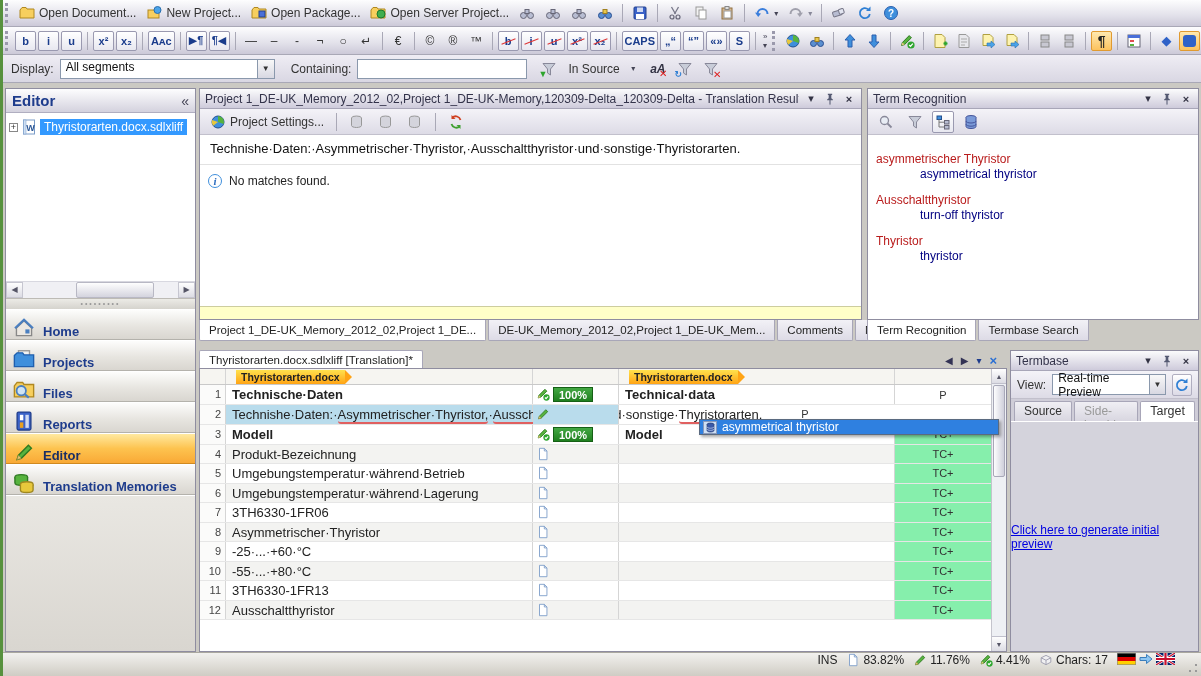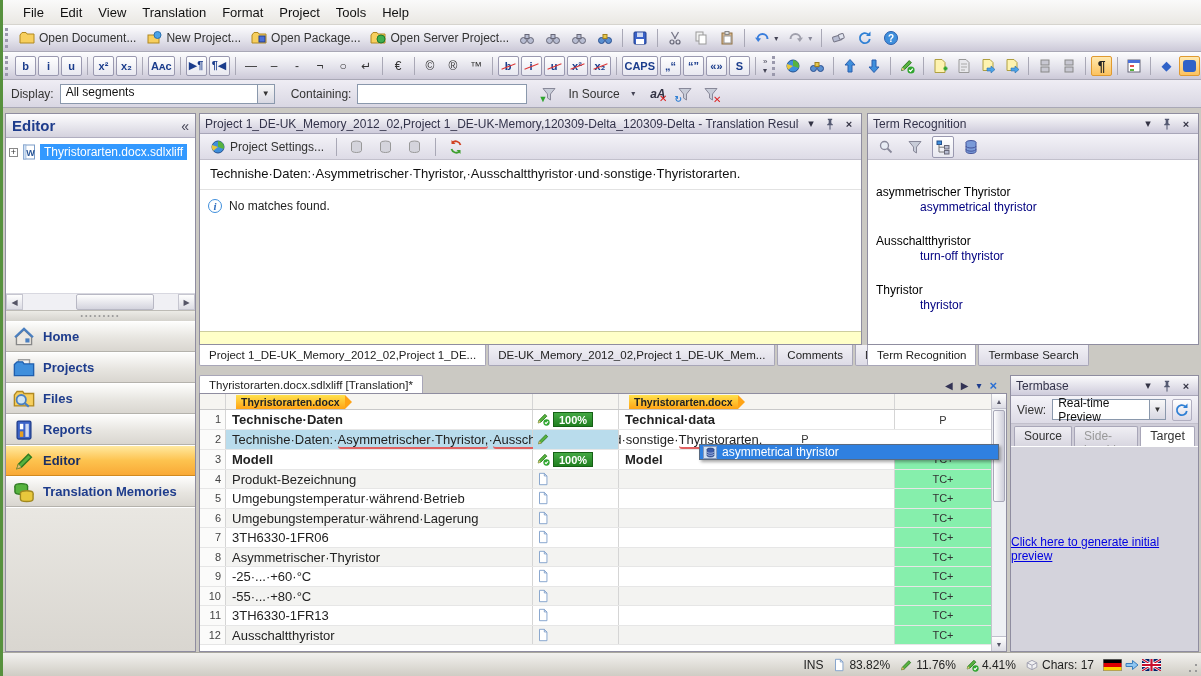--- a/index.html
+++ b/index.html
@@ -43,40 +43,40 @@
 .sb-collapse{color:#445;font-size:14px}
 .sb-tree{flex:1;background:#fff;padding:6px 3px;overflow:hidden}
 .tree-row{display:flex;align-items:center;gap:3px;font-size:12px}
 .expander{width:9px;height:9px;border:1px solid #888;background:#fff;font-size:9px;line-height:7px;text-align:center;color:#333;flex:none}
 .tree-label{background:#3399ff;color:#fff;padding:1px 4px;white-space:nowrap}
 .sb-hscroll{height:17px;background:#f0f0f4;border-top:1px solid #d8d8e0;display:flex;align-items:center;flex:none}
 .hs-btn{width:17px;height:16px;display:flex;align-items:center;justify-content:center;font-size:8px;color:#556;background:linear-gradient(#fefefe,#dcdce4);border:1px solid #c6c6d0}
 .hs-track{flex:1;position:relative;height:16px}
 .hs-thumb{position:absolute;left:34%;width:78px;top:0;height:16px;background:linear-gradient(#fefefe,#d4d4de);border:1px solid #b8b8c4;border-radius:2px}
 .sb-splitter{height:11px;background:linear-gradient(#ecebe6,#d5d3cd);border-top:1px solid #bdbbb5;text-align:center;color:#999;font-size:7px;letter-spacing:2px;line-height:10px;flex:none}
-.nav-btn{height:31px;display:flex;align-items:center;gap:8px;padding:0 7px;background:linear-gradient(#fdfdfc,#e7e5e0 55%,#d9d6d0);border-top:1px solid #fff;border-bottom:1px solid #b4b2ac;font-weight:bold;color:#1e3c8c;font-size:13px;flex:none}
+.nav-btn{height:31px;display:flex;align-items:flex-end;gap:8px;padding:0 7px;background:linear-gradient(#fdfdfc,#e7e5e0 55%,#d9d6d0);border-top:1px solid #fff;border-bottom:1px solid #b4b2ac;font-weight:bold;color:#1e3c8c;font-size:13px;flex:none}
 .nav-btn.active{background:linear-gradient(#ffe9a0,#fdc34f 50%,#f9a936);border-bottom:1px solid #d08a20;color:#1c2f63}
 .nav-filler{flex:1;background:linear-gradient(#e9e7e2,#d9d6d0);border-top:1px solid #fff}
 
 .content{flex:1;display:flex;flex-direction:column;padding:5px 2px 0 3px;min-width:0}
 .panels-row{display:flex;gap:5px;height:232px;flex:none}
 .panel{display:flex;flex-direction:column;border:1px solid #8f8da0;background:#fff;min-width:0}
 .tr-panel{width:663px;flex:none}
 .term-panel{flex:1}
 .panel-title{height:20px;background:linear-gradient(#fbfbfc,#cecbdb);border-bottom:1px solid #a8a6b8;display:flex;align-items:center;padding:0 5px;font-size:12px;color:#33334a;gap:5px;flex:none}
 .panel-title .t{flex:1;white-space:nowrap;overflow:hidden}
 .ptbtn{width:14px;text-align:center;color:#334;font-size:11px}
 .panel-toolbar{height:26px;background:linear-gradient(#f4f3f8,#dddbe6);border-bottom:1px solid #c2c0cc;display:flex;align-items:center;padding:0 5px;gap:3px;font-size:12px;color:#333;flex:none}
 .tr-source{padding:6px 10px 8px;font-size:13px;color:#111;border-bottom:1px solid #e2e2e2}
 .tr-nomatch{display:flex;align-items:center;gap:7px;padding:9px 8px;font-size:12px;color:#222}
 .info-ic{width:14px;height:14px;border-radius:50%;border:1px solid #3f8fdc;color:#2f6fc0;font-family:"Liberation Serif",serif;font-style:italic;font-weight:bold;font-size:11px;text-align:center;line-height:12px;flex:none}
 .tr-fill{flex:1}
 .tr-yellow{height:13px;background:#ffffc8;border-top:1px solid #cdcd9e;flex:none}
 .term-body{flex:1;padding:6px 8px;font-size:12px;overflow:hidden}
-.term-src{color:#000000;margin-top:19px;line-height:15px}
+.term-src{color:#b91c1c;margin-top:11px;line-height:15px}
 .term-tgt{color:#000080;margin-left:44px;line-height:15px}
 
 .tabs-row{height:23px;position:relative;flex:none}
 .ptab{height:21px;display:inline-flex;align-items:center;padding:0 9px;font-size:11.5px;color:#222;background:linear-gradient(#f2f1f6,#dddbe6);border:1px solid #a8a6b8;border-top:none;border-radius:0 0 2px 2px;margin-right:2px;white-space:nowrap;vertical-align:top}
 .ptab.active{background:#fff}
 .tabs-right{position:absolute;left:668px;top:0}
 
 .bottom-row{flex:1;display:flex;margin-top:7px;position:relative;min-height:0}
 .editor-col{width:808px;display:flex;flex-direction:column;flex:none}
 .doctab-row{height:18px;position:relative;flex:none}
@@ -117,21 +117,21 @@
 .pv-toolbar{height:28px;display:flex;align-items:center;gap:6px;padding:0 6px;background:linear-gradient(#f4f3f8,#dddbe6);border-bottom:1px solid #c2c0cc;font-size:12px;color:#333;flex:none}
 .pv-combo{width:138px;height:21px;background:#fff;border:1px solid #8a98ac;display:flex;align-items:center;justify-content:space-between;padding-left:5px;font-size:12px;color:#111}
 .pv-refresh{width:24px;height:22px;display:flex;align-items:center;justify-content:center;border:1px solid #b0aec0;border-radius:2px;background:linear-gradient(#fff,#dcdae6)}
 .pv-tabs{height:22px;display:flex;padding:2px 3px 0;gap:2px;background:#cfcdd8;flex:none}
 .pv-tab{padding:2px 9px;font-size:12px;background:linear-gradient(#f0eff4,#d8d6e0);border:1px solid #a8a6b8;border-bottom:none;border-radius:2px 2px 0 0;color:#333}
 .pv-tab.active{background:#fff;font-size:12.5px}
 .pv-tab.disabled{color:#999}
 .pv-body{flex:1;background:#d4d3dc;border-top:1px solid #fff;display:flex;align-items:center;justify-content:center}
 .pv-link{color:#0000e0;text-decoration:underline;font-size:12px}
 
-.statusbar{height:24px;background:linear-gradient(#f2f1ee,#cfccc4);border-top:1px solid #aaa89f;display:flex;align-items:center;justify-content:flex-end;gap:9px;padding-right:40px;font-size:12px;color:#222;flex:none;position:relative}
+.statusbar{height:24px;background:linear-gradient(#f2f1ee,#cfccc4);border-top:1px solid #aaa89f;display:flex;align-items:flex-start;justify-content:flex-end;gap:9px;padding-right:26px;font-size:12px;color:#222;flex:none;position:relative}
 .sb-item{display:flex;align-items:center;gap:3px;white-space:nowrap}
 .flag{width:19px;height:12px;flex:none}
 .sb-rgrip{position:absolute;right:3px;bottom:3px;width:10px;height:10px;background:
  radial-gradient(circle at 8px 2px,#999 1px,transparent 1.4px),
  radial-gradient(circle at 8px 8px,#999 1px,transparent 1.4px),
  radial-gradient(circle at 2px 8px,#999 1px,transparent 1.4px)}
 </style>
 </head>
 <body>
 
@@ -334,30 +334,20 @@
       </g>
 <g id="i-arrow-r">
         <path d="M1 4.5h6.5V1.5L13 6l-5.5 4.5v-3H1z" fill="#8ec6f2" stroke="#3a7ebc"></path>
       </g>
 </defs>
 </svg>
 
 <div id="app">
 <div class="green-edge"></div>
 
-<div class="menubar" id="menu-items">
-      <span class="menu-item">File</span>
-      <span class="menu-item">Edit</span>
-      <span class="menu-item">View</span>
-      <span class="menu-item">Translation</span>
-      <span class="menu-item">Format</span>
-      <span class="menu-item">Project</span>
-      <span class="menu-item">Tools</span>
-      <span class="menu-item">Help</span>
-    </div>
 
 <div class="tb tb1">
   <span class="tgrip"></span>
   <span id="open-buttons" style="display:contents"><span class="tbtn">
           <svg class="ic" viewBox="0 0 16 16">
             <use href="#i-folder"></use>
           </svg>
           <span>Open Document...</span>
         </span><span class="tbtn">
           <svg class="ic" viewBox="0 0 16 16">

